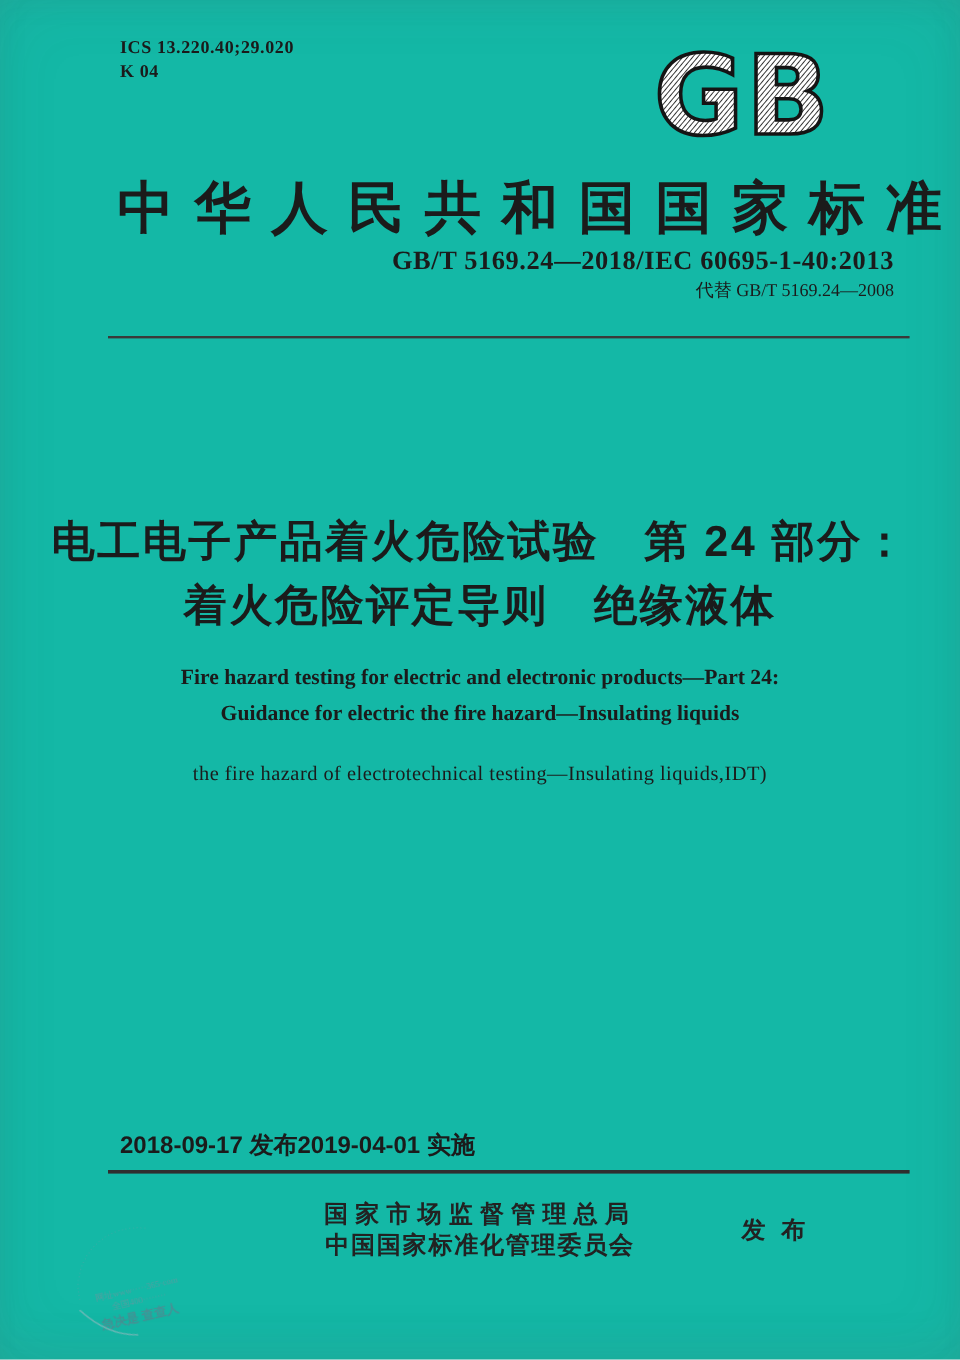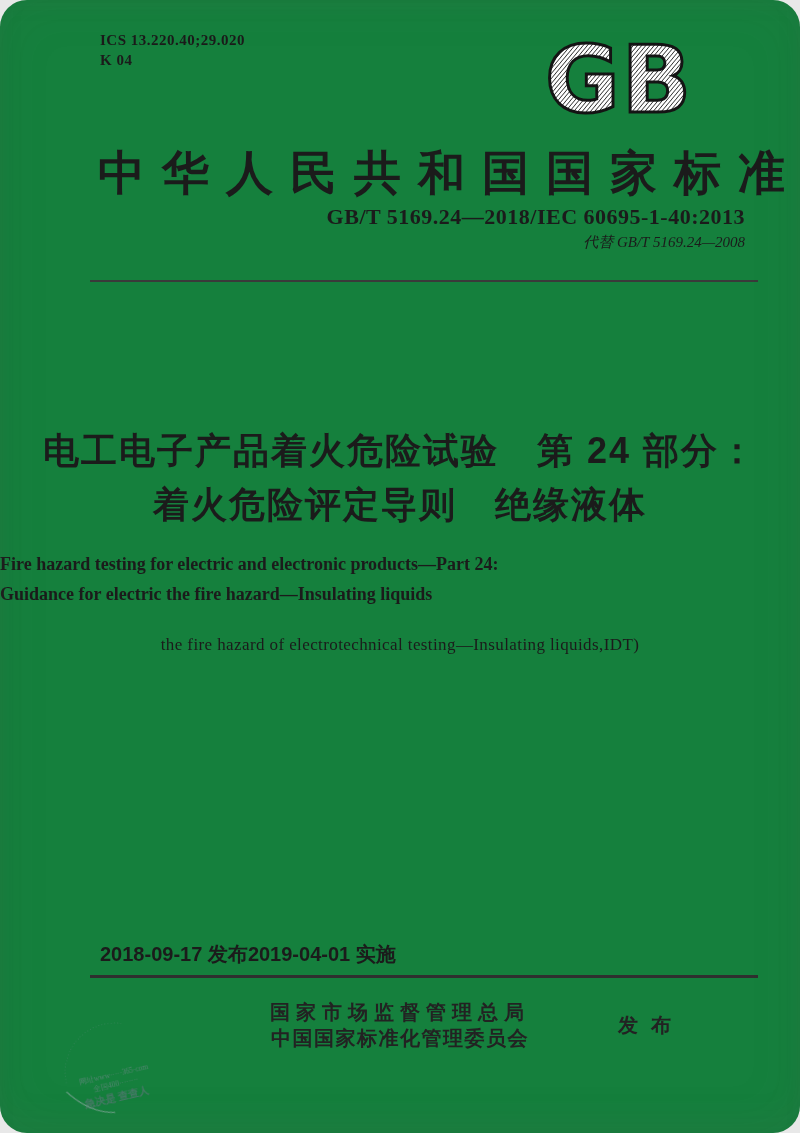--- a/index.html
+++ b/index.html
@@ -1,24 +1,23 @@
 <!DOCTYPE html>
 <html><head>
 <meta charset="utf-8">
 <style>
   html,body{margin:0;padding:0;background:#e8e8e8;}
   .page{
     position:relative;
     width:800px;height:1133px;
     margin:0 auto;
-    background:#15803d;
+    background:#14b8a6;
     overflow:hidden;
     color:#1b1b1b;
     font-family:"Liberation Serif", serif;
-    border-radius:27px;
   }
   .page::after{
     content:"";position:absolute;inset:0;pointer-events:none;
     box-shadow:inset 0 0 55px rgba(90,90,90,0.09), inset 0 -18px 30px rgba(90,90,90,0.05), inset 0 8px 18px rgba(90,90,90,0.05);
   }
   .ics{
     position:absolute;left:100px;top:30px;
     font-size:15px;font-weight:bold;line-height:20px;letter-spacing:.5px;
     font-family:"Liberation Serif", serif;
   }
@@ -26,31 +25,31 @@
   .org-title{
     position:absolute;left:98px;top:142px;width:660px;
     font-size:47px;font-weight:bold;letter-spacing:17px;white-space:nowrap;
     font-family:"Liberation Serif", serif;
   }
   .std-no{
     position:absolute;right:55px;top:204px;text-align:right;
     font-family:"Liberation Serif", serif;
   }
   .std-no .no-main{font-size:22px;font-weight:bold;letter-spacing:.5px;}
-  .std-no .no-replaces{font-size:15px;margin-top:3px;font-style:italic;}
+  .std-no .no-replaces{font-size:15px;margin-top:3px;}
   .rule{position:absolute;left:90px;width:668px;height:2px;background:#3a3a3a;}
   .rule-top{top:280px;}
   .rule-bottom{top:975px;height:3px;background:#2f2f2f;}
   .title-zh{
     position:absolute;left:0;top:424px;width:100%;text-align:center;
     font-family:"Liberation Sans", sans-serif;font-weight:bold;
     font-size:36px;line-height:54px;letter-spacing:2px;
   }
   .title-en{
-    position:absolute;left:0;top:549px;width:100%;text-align:left;
+    position:absolute;left:0;top:549px;width:100%;text-align:center;
     font-family:"Liberation Serif", serif;font-weight:bold;
     font-size:18px;line-height:30px;
   }
   .iec-note{
     position:absolute;left:0;top:631px;width:100%;text-align:center;
     font-family:"Liberation Serif", serif;
     font-size:17px;line-height:28px;letter-spacing:.4px;
   }
   .dates{
     position:absolute;left:100px;right:55px;top:941px;

